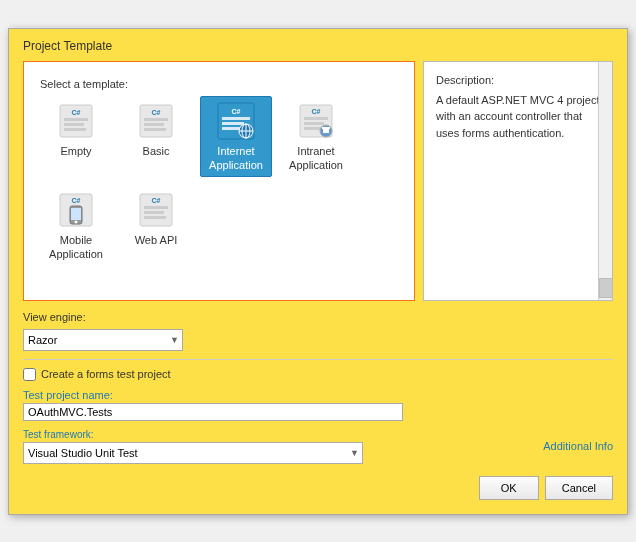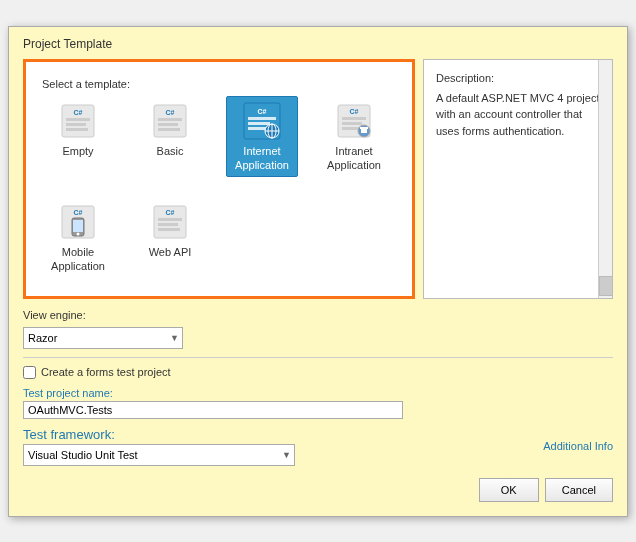--- a/index.html
+++ b/index.html
@@ -8,52 +8,52 @@
       font-size: 12px;
       background: #f0f0f0;
       display: flex;
       align-items: center;
       justify-content: center;
       width: 636px;
       height: 542px;
       overflow: hidden;
     }
     .dialog {
-      background: #fef9c3;
+      background: #fde047;
       border: 1px solid #aaa;
       width: 620px;
       padding: 10px 14px 14px 14px;
       box-shadow: 2px 2px 8px rgba(0,0,0,0.3);
     }
     .dialog-title {
       font-size: 12px;
       font-weight: normal;
       color: #333;
       margin-bottom: 8px;
     }
     .main-row {
       display: flex;
       gap: 8px;
     }
     .template-panel {
       flex: 1;
-      border: 3px solid #f97316;
+      border: 1px solid #f97316;
       background: #fff;
       padding: 16px;
       min-height: 240px;
     }
     .section-label {
       font-size: 11px;
       color: #333;
       margin-bottom: 6px;
     }
     .template-grid {
       display: flex;
       flex-wrap: wrap;
-      gap: 20px;
+      gap: 8px;
     }
     .template-item {
       display: flex;
       flex-direction: column;
       align-items: center;
       width: 72px;
       padding: 4px 2px;
       cursor: pointer;
       border: 1px solid transparent;
       border-radius: 2px;
@@ -344,23 +344,23 @@
       <label class="checkbox-label" for="unit-test-cb">Create a forms test project</label>
     </div>
 
     <div class="form-group">
       <label>Test project name:</label>
       <input type="text" value="OAuthMVC.Tests" style="max-width: 380px; width: 380px;">
     </div>
 
     <div class="three-col-row">
       <div style="flex:1;">
-        <div style="font-size:13px;color:#1e78b4;margin-bottom:2px;">Test framework:</div>
+        <div style="font-size:10px;color:#1e78b4;margin-bottom:2px;">Test framework:</div>
         <div class="select-wrapper">
-          <select style="width:272px;">
+          <select style="width:340px;">
             <option>Visual Studio Unit Test</option>
           </select>
           <span class="select-arrow">▼</span>
         </div>
       </div>
       <span class="additional-info">Additional Info</span>
     </div>
 
     <div class="button-row">
       <button class="btn primary">OK</button>

